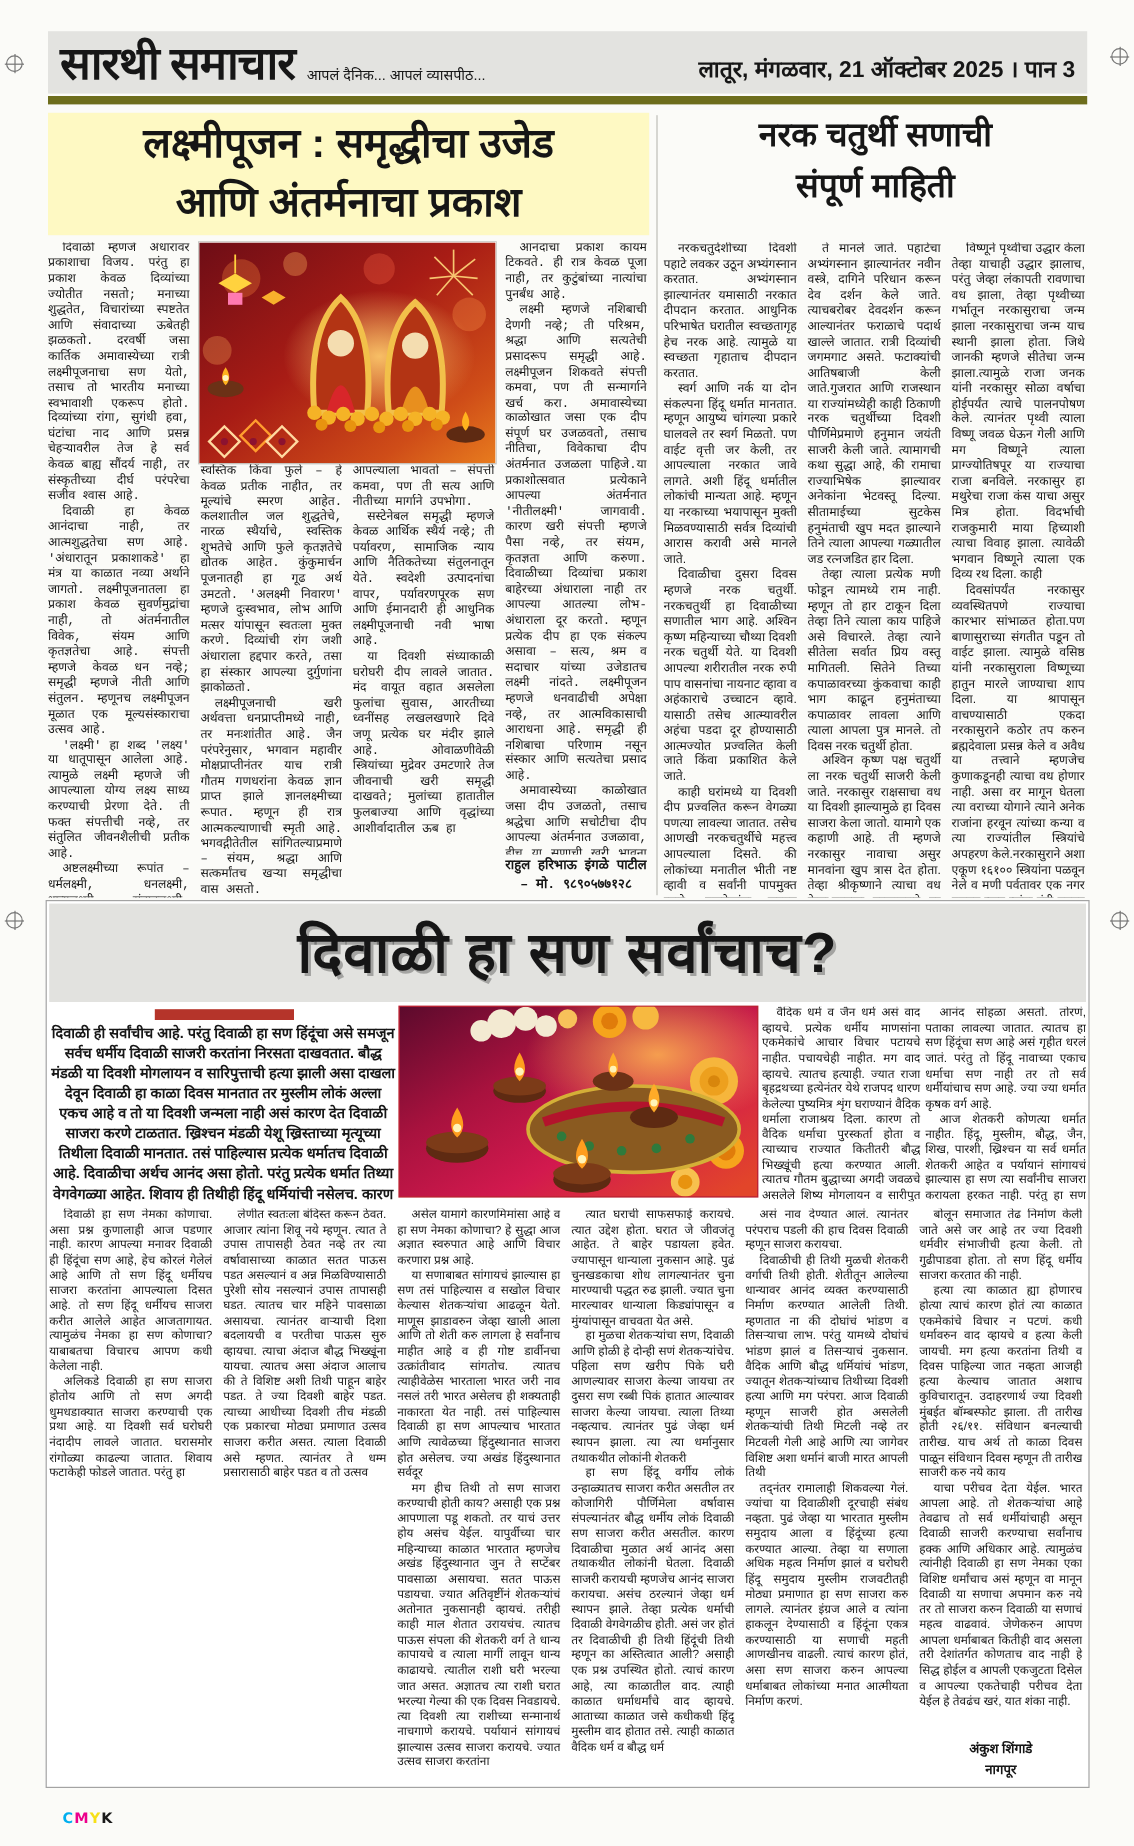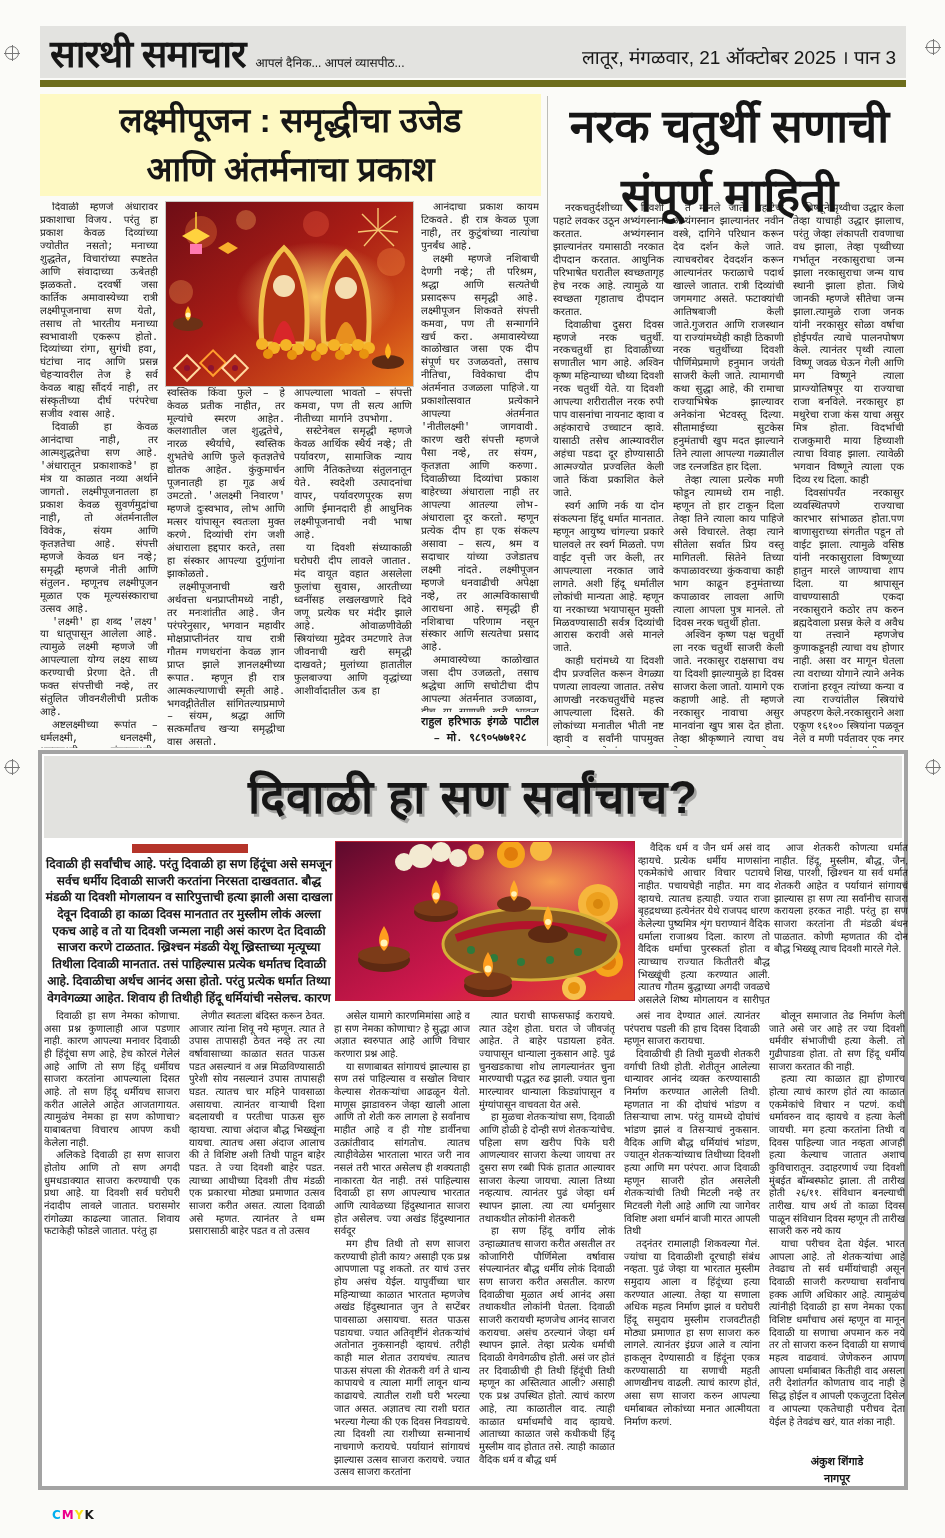--- a/index.html
+++ b/index.html
@@ -12,47 +12,47 @@
   .cmyk .c{color:#00AEEF}.cmyk .m{color:#EC008C}.cmyk .y{color:#F7E017}.cmyk .k{color:#1a1a1a}
   .regmark{position:absolute;width:12px;height:12px;border:1px solid #777;border-radius:50%;}
   .regmark::before{content:"";position:absolute;left:50%;top:-2px;bottom:-2px;width:1px;background:#777;}
   .regmark::after{content:"";position:absolute;top:50%;left:-2px;right:-2px;height:1px;background:#777;}
 
   
   .masthead{position:absolute;left:40px;top:26px;width:866px;height:52px;background:#e3e3e0;
             display:flex;align-items:flex-end;padding:0 10px;box-sizing:border-box;}
   .mast-title{font-size:38px;font-weight:800;line-height:1.25;letter-spacing:-1px;}
   .mast-tag{font-size:12px;font-weight:400;margin:0 0 7px 10px;}
-  .mast-date{margin-left:auto;font-size:19px;font-weight:400;margin-bottom:8px;white-space:nowrap;}
+  .mast-date{margin-left:auto;font-size:19px;font-weight:700;margin-bottom:8px;white-space:nowrap;}
   .olive-bar{position:absolute;left:40px;top:80px;width:866px;height:7px;background:#6d6d1c;}
 
   
   .coltext p{margin:0;text-indent:12px;text-align:justify;}
   .col{overflow:hidden;}
 
   
   .a1-head{position:absolute;left:40px;top:94px;width:501px;height:102px;background:#fef9c3;
            text-align:center;font-weight:800;font-size:34px;line-height:1.45;padding-top:2px;box-sizing:border-box;}
   .a1-body{position:absolute;left:40px;top:202px;width:501px;height:546px;display:flex;gap:9px;font-family:Liberation Mono, monospace;}
   .a1-body .col{width:118px;font-size:10.2px;line-height:1.27;display:flex;flex-direction:column;}
   .a1-body .col .coltext{flex:1;overflow:hidden;}
   .a1-body .col.padtop .coltext{padding-top:82px;}
   .photo1{position:absolute;left:126px;top:0;width:247px;height:184px;box-shadow:0 0 0 1px #c9c9c4;}
   .byline1{text-align:center;font-weight:800;font-size:11px;line-height:1.4;padding:3px 0 2px;}
 
   .vrule{position:absolute;left:547px;top:96px;height:650px;border-left:1px solid #bdbdb8;}
 
   
   .a2-head{position:absolute;left:553px;top:92px;width:353px;height:104px;text-align:center;
-           font-weight:800;font-size:46px;line-height:1.5;}
+           font-weight:800;font-size:28px;line-height:1.5;}
   .a2-body{position:absolute;left:553px;top:202px;width:353px;height:546px;display:flex;gap:9px;}
   .a2-body .col{width:111px;font-size:10.2px;line-height:1.27;}
 
   
-  .art3{position:absolute;left:38px;top:750px;width:870px;height:740px;border:4px solid #a3a3a3;
+  .art3{position:absolute;left:38px;top:750px;width:870px;height:740px;border:1px solid #a3a3a3;
         box-sizing:border-box;background:#fff;}
   .a3-head{position:absolute;left:2px;top:2px;right:2px;height:82px;background:#e2e2df;text-align:center;
            font-size:47px;font-weight:800;line-height:82px;letter-spacing:1px;
            text-shadow:2.5px 2.5px 0 rgba(0,0,0,.28);}
   .redbar{position:absolute;left:90px;top:90px;width:116px;height:9px;background:#b5342a;}
   .a3-intro{position:absolute;left:2px;top:102px;width:290px;height:150px;font-size:12.1px;font-weight:600;
             text-align:center;line-height:1.38;overflow:hidden;}
   .photo2{position:absolute;left:294px;top:88px;width:298px;height:158px;box-shadow:0 0 0 1px #b23;}
   .a3-side{position:absolute;top:88px;width:132px;height:162px;font-size:9.9px;line-height:1.28;overflow:hidden;}
   .a3-side.s1{left:596px;}
@@ -212,22 +212,22 @@
   <div class="vrule"></div>
 
   <section>
     <h1 class="a2-head" style="margin:0">
       <span>नरक चतुर्थी सणाची</span><br>
       <span>संपूर्ण माहिती</span>
     </h1>
     <div class="a2-body">
       <div class="col coltext">
           <p>नरकचतुर्दशीच्या दिवशी पहाटे लवकर उठून अभ्यंगस्नान करतात. अभ्यंगस्नान झाल्यानंतर यमासाठी नरकात दीपदान करतात. आधुनिक परिभाषेत घरातील स्वच्छतागृह हेच नरक आहे. त्यामुळे या स्वच्छता गृहाताच दीपदान करतात.</p>
+          <p>स्वर्ग आणि नर्क या दोन संकल्पना हिंदू धर्मात मानतात. म्हणून आयुष्य चांगल्या प्रकारे घालवले तर स्वर्ग मिळतो. पण वाईट वृत्ती जर केली, तर आपल्याला नरकात जावे लागते. अशी हिंदू धर्मातील लोकांची मान्यता आहे. म्हणून या नरकाच्या भयापासून मुक्ती मिळवण्यासाठी सर्वत्र दिव्यांची आरास करावी असे मानले जाते.</p>
           <p>दिवाळीचा दुसरा दिवस म्हणजे नरक चतुर्थी. नरकचतुर्थी हा दिवाळीच्या सणातील भाग आहे. अश्विन कृष्ण महिन्याच्या चौथ्या दिवशी नरक चतुर्थी येते. या दिवशी आपल्या शरीरातील नरक रुपी पाप वासनांचा नायनाट व्हावा व अहंकाराचे उच्चाटन व्हावे. यासाठी तसेच आत्म्यावरील अहंचा पडदा दूर होण्यासाठी आत्मज्योत प्रज्वलित केली जाते किंवा प्रकाशित केले जाते.</p>
-          <p>स्वर्ग आणि नर्क या दोन संकल्पना हिंदू धर्मात मानतात. म्हणून आयुष्य चांगल्या प्रकारे घालवले तर स्वर्ग मिळतो. पण वाईट वृत्ती जर केली, तर आपल्याला नरकात जावे लागते. अशी हिंदू धर्मातील लोकांची मान्यता आहे. म्हणून या नरकाच्या भयापासून मुक्ती मिळवण्यासाठी सर्वत्र दिव्यांची आरास करावी असे मानले जाते.</p>
           <p>काही घरांमध्ये या दिवशी दीप प्रज्वलित करून वेगळ्या पणत्या लावल्या जातात. तसेच आणखी नरकचतुर्थीचे महत्त्व आपल्याला दिसते. की लोकांच्या मनातील भीती नष्ट व्हावी व सर्वांनी पापमुक्त रहावे. एकमेकांना सहाय्य करावे. ज्याप्रमाणे दिवे हे स्वत: उजळतात व प्रकाश देतात. त्याचप्रमाणे आपणही दुसऱ्यांची मदत केली पाहिजे. त्यामागे हा उद्देश आहे. ज्याप्रमाणे प्रकाश अंधाराला पळवून लावतो. त्याचप्रमाणे व्यक्ती अज्ञान, दुःख, दारिद्र्य दूर करण्यास इतर लोकांनी त्यांना मदत केली पाहिजे.</p>
         </div>
       <div class="col coltext">
           <p>ते मानले जाते. पहाटेचा अभ्यंगस्नान झाल्यानंतर नवीन वस्त्रे, दागिने परिधान करून देव दर्शन केले जाते. त्याचबरोबर देवदर्शन करून आल्यानंतर फराळाचे पदार्थ खाल्ले जातात. रात्री दिव्यांची जगमगाट असते. फटाक्यांची आतिषबाजी केली जाते.गुजरात आणि राजस्थान या राज्यांमध्येही काही ठिकाणी नरक चतुर्थीच्या दिवशी पौर्णिमेप्रमाणे हनुमान जयंती साजरी केली जाते. त्यामागची कथा सुद्धा आहे, की रामाचा राज्याभिषेक झाल्यावर अनेकांना भेटवस्तू दिल्या. सीतामाईच्या सुटकेस हनुमंताची खुप मदत झाल्याने तिने त्याला आपल्या गळ्यातील जड रत्नजडित हार दिला.</p>
           <p>तेव्हा त्याला प्रत्येक मणी फोडून त्यामध्ये राम नाही. म्हणून तो हार टाकून दिला तेव्हा तिने त्याला काय पाहिजे असे विचारले. तेव्हा त्याने सीतेला सर्वात प्रिय वस्तू मागितली. सितेने तिच्या कपाळावरच्या कुंकवाचा काही भाग काढून हनुमंताच्या कपाळावर लावला आणि त्याला आपला पुत्र मानले. तो दिवस नरक चतुर्थी होता.</p>
           <p>अश्विन कृष्ण पक्ष चतुर्थी ला नरक चतुर्थी साजरी केली जाते. नरकासुर राक्षसाचा वध या दिवशी झाल्यामुळे हा दिवस साजरा केला जातो. यामागे एक कहाणी आहे. ती म्हणजे नरकासुर नावाचा असुर मानवांना खुप त्रास देत होता. तेव्हा श्रीकृष्णाने त्याचा वध केला.मरताना नरकासुराने वर मागितला की आजच्या तिथीला मंगल स्नान करणाऱ्या नरकाची पीडा होऊ नये. श्रीकृष्णाने त्याला वर दिला त्यामुळे नरक चतुर्थीच्या दिवशी सूर्योदयापूर्वी अभ्यंगस्नान करण्याची रीत पडलेली आहे, जे या दिवशी सूर्योदयापूर्वी उठून लोक स्नान करत नाही. वर्षभर त्याच्या मागे दारिद्र्य आणि संकट यापासून त्याला मुक्ती मिळत नाही असे मानले जाते.नरक चतुर्थी विषयी एक पौराणिक कथा आपल्याला दिसून येते. नरकासुर नवाचा एक प्रसिद्ध असुर होता. ज्याला पृथ्वीच्या गर्भातून उत्पन्न विष्णू पुत्र म्हणून ओळखल्या जात होते. हा वराह अवतार वेळी जन्माला होता. तेव्हा</p>
         </div>
       <div class="col coltext">
           <p>विष्णूने पृथ्वीचा उद्धार केला तेव्हा याचाही उद्धार झालाच, परंतु जेव्हा लंकापती रावणाचा वध झाला, तेव्हा पृथ्वीच्या गर्भातून नरकासुराचा जन्म झाला नरकासुराचा जन्म याच स्थानी झाला होता. जिथे जानकी म्हणजे सीतेचा जन्म झाला.त्यामुळे राजा जनक यांनी नरकासुर सोळा वर्षाचा होईपर्यंत त्याचे पालनपोषण केले. त्यानंतर पृथ्वी त्याला विष्णू जवळ घेऊन गेली आणि मग विष्णूने त्याला प्राग्ज्योतिषपूर या राज्याचा राजा बनविले. नरकासुर हा मथुरेचा राजा कंस याचा असुर मित्र होता. विदर्भाची राजकुमारी माया हिच्याशी त्याचा विवाह झाला. त्यावेळी भगवान विष्णूने त्याला एक दिव्य रथ दिला. काही</p>
           <p>दिवसांपर्यंत नरकासुर व्यवस्थितपणे राज्याचा कारभार सांभाळत होता.पण बाणासुराच्या संगतीत पडून तो वाईट झाला. त्यामुळे वसिष्ठ यांनी नरकासुराला विष्णूच्या हातुन मारले जाण्याचा शाप दिला. या श्रापासून वाचण्यासाठी एकदा नरकासुराने कठोर तप करुन ब्रह्मदेवाला प्रसन्न केले व अवैध या तत्त्वाने म्हणजेच कुणाकडूनही त्याचा वध होणार नाही. असा वर मागून घेतला त्या वराच्या योगाने त्याने अनेक राजांना हरवून त्यांच्या कन्या व त्या राज्यांतील स्त्रियांचे अपहरण केले.नरकासुराने अशा एकूण १६१०० स्त्रियांना पळवून नेले व मणी पर्वतावर एक नगर वसवून त्यात त्यांना बंदी बनवून ठेवले. त्याने अगणित संपत्ती हडपली व अफाट</p>
@@ -307,20 +307,21 @@
           <path d="M178,38 Q186,52 178,59 Q170,52 178,38 Z" fill="#ffab28"></path>
             <circle cx="178" cy="52" r="2.8" fill="#fff3b8"></circle>
         </g>
       </svg>
     </div>
 
     <div class="a3-side s1 coltext">
         <p>वैदिक धर्म व जैन धर्म असं वाद व्हायचे. प्रत्येक धर्मीय माणसांना एकमेकांचे आचार विचार पटायचे नाहीत. पचायचेही नाहीत. मग वाद व्हायचे. त्यातच हत्याही. ज्यात राजा बृहद्रथच्या हत्येनंतर येथे राजपद धारण केलेल्या पुष्यमित्र शृंग घराण्यानं वैदिक धर्माला राजाश्रय दिला. कारण तो वैदिक धर्माचा पुरस्कर्ता होता व त्याच्याच राज्यात कितीतरी बौद्ध भिख्खूंची हत्या करण्यात आली. त्यातच गौतम बुद्धाच्या अगदी जवळचे असलेले शिष्य मोगलायन व सारीपुत यांचीही हत्या करण्यात आली व तो दिवस एक आनंद उत्सव म्हणून साजरा करण्यात आला. त्याला दिवाळी</p>
       </div>
     <div class="a3-side s2 coltext">
+        <p>आनंद सोहळा असतो. तोरणं, पताका लावल्या जातात. त्यातच हा सण हिंदूंचा सण आहे असं गृहीत धरलं जातं. परंतु तो हिंदू नावाच्या एकाच धर्माचा सण नाही तर तो सर्व धर्मीयांचाच सण आहे. ज्या ज्या धर्मात कृषक वर्ग आहे.</p>
         <p>आज शेतकरी कोणत्या धर्मात नाहीत. हिंदू, मुस्लीम, बौद्ध, जैन, शिख, पारशी, ख्रिश्चन या सर्व धर्मात शेतकरी आहेत व पर्यायानं सांगायचं झाल्यास हा सण त्या सर्वांनीच साजरा करायला हरकत नाही. परंतु हा सण साजरा करतांना ती मंडळी बंधन पाळतात. कोणी म्हणतात की दोन बौद्ध भिख्खू त्याच दिवशी मारले गेले.</p>
       </div>
 
     <div class="a3-cols">
       <div class="col">
           <div class="coltext">
             <p>दिवाळी हा सण नेमका कोणाचा. असा प्रश्न कुणालाही आज पडणार नाही. कारण आपल्या मनावर दिवाळी ही हिंदूंचा सण आहे, हेच कोरलं गेलेलं आहे आणि तो सण हिंदू धर्मीयच साजरा करतांना आपल्याला दिसत आहे. तो सण हिंदू धर्मीयच साजरा करीत आलेले आहेत आजतागायत. त्यामुळंच नेमका हा सण कोणाचा? याबाबतचा विचारच आपण कधी केलेला नाही.</p>
             <p>अलिकडे दिवाळी हा सण साजरा होतोय आणि तो सण अगदी धुमधडाक्यात साजरा करण्याची एक प्रथा आहे. या दिवशी सर्व घरोघरी नंदादीप लावले जातात. घरासमोर रांगोळ्या काढल्या जातात. शिवाय फटाकेही फोडले जातात. परंतु हा</p>
           </div>
         </div>

